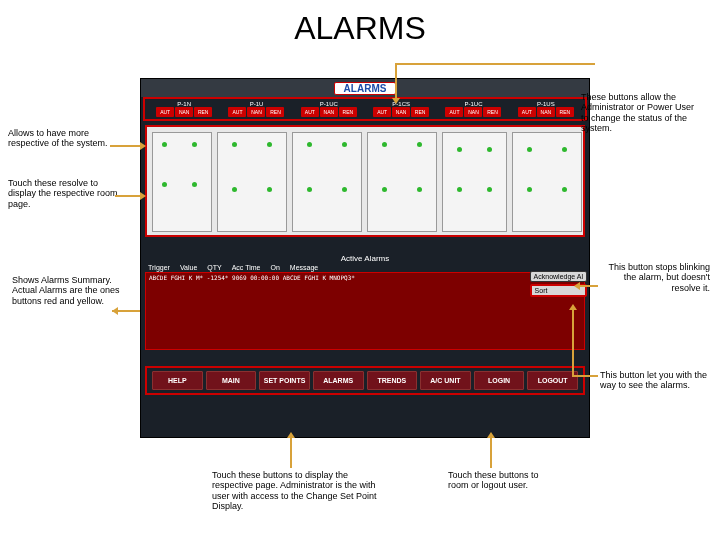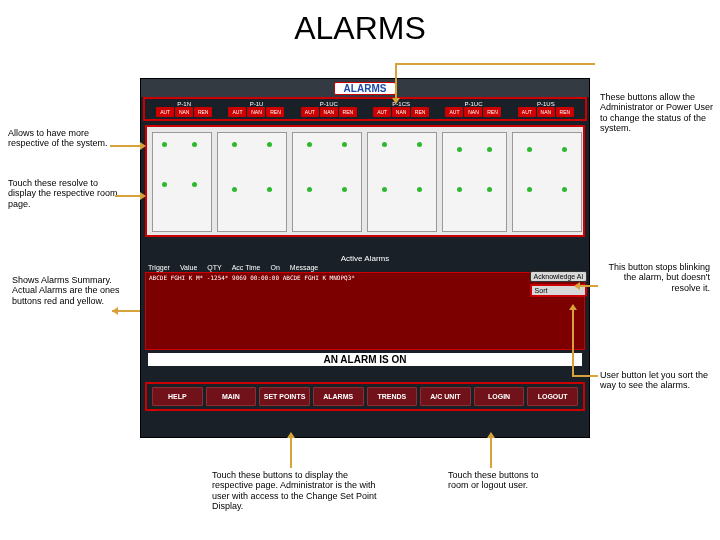--- a/index.html
+++ b/index.html
@@ -151,41 +151,40 @@
       <span>On</span>
       <span>Message</span>
     </div>
     <div class="alarms-body">
       <div class="alarm-line">ABCDE FGHI K   M*   -1254*  9069  00:00:00     ABCDE FGHI K  MNOPQ3*</div>
       <div class="alarm-side-btns">
         <div class="ack-btn">Acknowledge Al</div>
         <div class="sort-btn">Sort</div>
       </div>
     </div>
-    <div class="alarm-banner">AN ALARM IS ON</div>
   </div>
 
   <div class="nav-row">
     <div class="nav-btn">HELP</div>
     <div class="nav-btn">MAIN</div>
     <div class="nav-btn">SET POINTS</div>
     <div class="nav-btn">ALARMS</div>
     <div class="nav-btn">TRENDS</div>
     <div class="nav-btn">A/C UNIT</div>
     <div class="nav-btn">LOGIN</div>
     <div class="nav-btn">LOGOUT</div>
   </div>
 </div>
 
 <div class="callout" style="left:8px; top:128px;">Allows to have more respective of the system.</div>
 <div class="callout" style="left:8px; top:178px;">Touch these resolve to display the respective room page.</div>
 <div class="callout" style="left:12px; top:275px;">Shows Alarms Summary. Actual Alarms are the ones buttons red and yellow.</div>
-<div class="callout" style="left:600px; top:92px; max-width:115px;">These buttons allow the Administrator or Power User to change the status of the system.</div>
+<div class="callout" style="left:581px; top:92px; max-width:115px;">These buttons allow the Administrator or Power User to change the status of the system.</div>
 <div class="callout" style="left:600px; top:262px; max-width:110px;text-align:right;">This button stops blinking the alarm, but doesn't resolve it.</div>
-<div class="callout" style="left:600px; top:370px; max-width:110px;">User button let you sort the way to see the alarms.</div>
+<div class="callout" style="left:600px; top:370px; max-width:110px;">This button let you with the way to see the alarms.</div>
 <div class="callout" style="left:212px; top:470px; max-width:175px;">Touch these buttons to display the respective page. Administrator is the with user with access to the Change Set Point Display.</div>
 <div class="callout" style="left:448px; top:470px; max-width:110px;">Touch these buttons to room or logout user.</div>
 
 <div class="arrow-line" style="left:110px;top:145px;width:30px;height:2px"></div>
 <div class="arrow-head" style="left:140px;top:142px;border-left:6px solid #d8a23a;border-top:4px solid transparent;border-bottom:4px solid transparent"></div>
 
 <div class="arrow-line" style="left:115px;top:195px;width:25px;height:2px"></div>
 <div class="arrow-head" style="left:140px;top:192px;border-left:6px solid #d8a23a;border-top:4px solid transparent;border-bottom:4px solid transparent"></div>
 
 <div class="arrow-line" style="left:112px;top:310px;width:28px;height:2px"></div>

